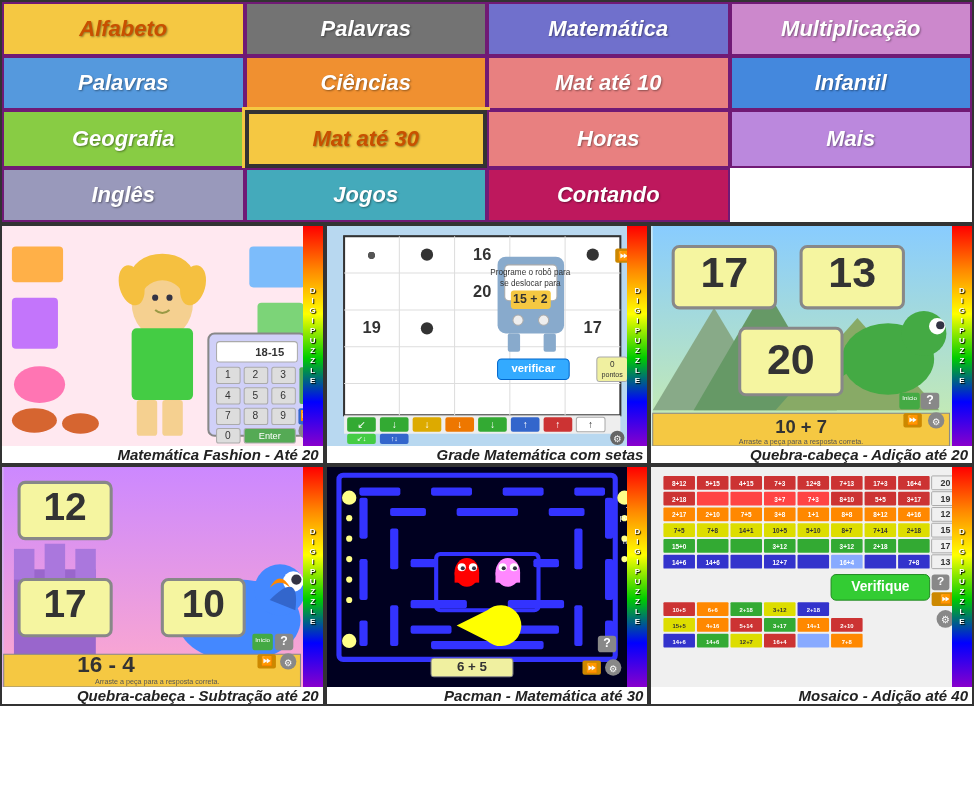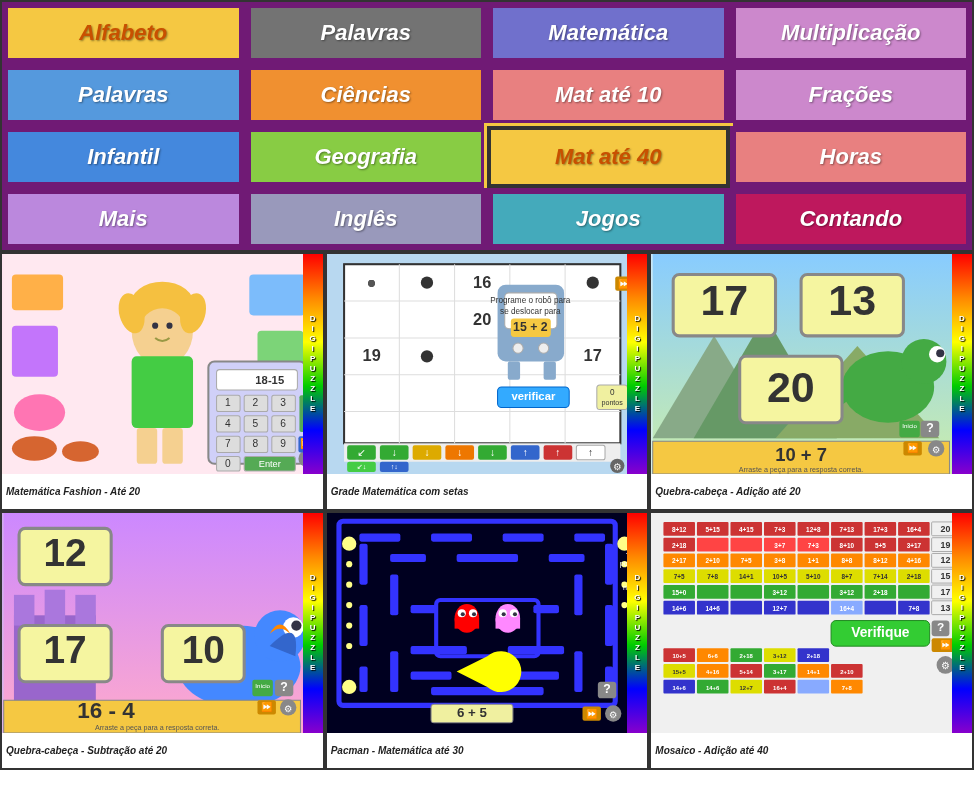--- a/index.html
+++ b/index.html
@@ -18,21 +18,21 @@
     }
     .nav-btn {
       display: flex;
       align-items: center;
       justify-content: center;
       padding: 12px 8px;
       font-size: 22px;
       font-weight: bold;
       font-style: italic;
       cursor: pointer;
-      border: 6px solid #701a75;
+      border: 2px solid #701a75;
       text-align: center;
       color: #fff;
       text-shadow: 1px 1px 2px rgba(0,0,0,0.4);
     }
 
     .btn-yellow { background: #f5c842; color: #c85000; }
     .btn-pink { background: #737373; }
     .btn-blue-purple { background: #7070cc; }
     .btn-light-purple { background: #cc88cc; }
     .btn-light-blue { background: #5599dd; }
@@ -62,25 +62,25 @@
       cursor: pointer;
     }
     .game-thumb {
       width: 100%;
       height: 220px;
       position: relative;
       overflow: hidden;
       background: #e8f4f8;
     }
     .game-title {
-      text-align: left;
-      font-size: 10px;
+      text-align: right;
+      font-size: 15px;
       font-weight: bold;
       font-style: italic;
-      padding: 12px 4px;
+      padding: 0 4px;
       background: #fff;
       color: #222;
     }
 
     
     .thumb-fashion {
       background: linear-gradient(135deg, #ffe4f0 0%, #fff0e8 100%);
       display: flex;
       align-items: center;
       justify-content: center;
@@ -115,25 +115,24 @@
 <div class="nav-grid">
 
   <div class="nav-btn btn-yellow">Alfabeto</div>
   <div class="nav-btn btn-pink">Palavras</div>
   <div class="nav-btn btn-blue-purple">Matemática</div>
   <div class="nav-btn btn-light-purple">Multiplicação</div>
 
   <div class="nav-btn btn-light-blue">Palavras</div>
   <div class="nav-btn btn-orange">Ciências</div>
   <div class="nav-btn btn-salmon">Mat até 10</div>
-  <div class="nav-btn btn-light-purple">Frações</div>
 
   <div class="nav-btn btn-blue">Infantil</div>
   <div class="nav-btn btn-light-green">Geografia</div>
-  <div class="nav-btn btn-yellow-selected">Mat até 40</div>
+  <div class="nav-btn btn-yellow-selected">Mat até 30</div>
   <div class="nav-btn btn-salmon">Horas</div>
 
   <div class="nav-btn btn-lavender">Mais</div>
   <div class="nav-btn btn-gray">Inglês</div>
   <div class="nav-btn btn-teal">Jogos</div>
   <div class="nav-btn btn-coral">Contando</div>
 </div>
 
 <div class="games-grid">
 

